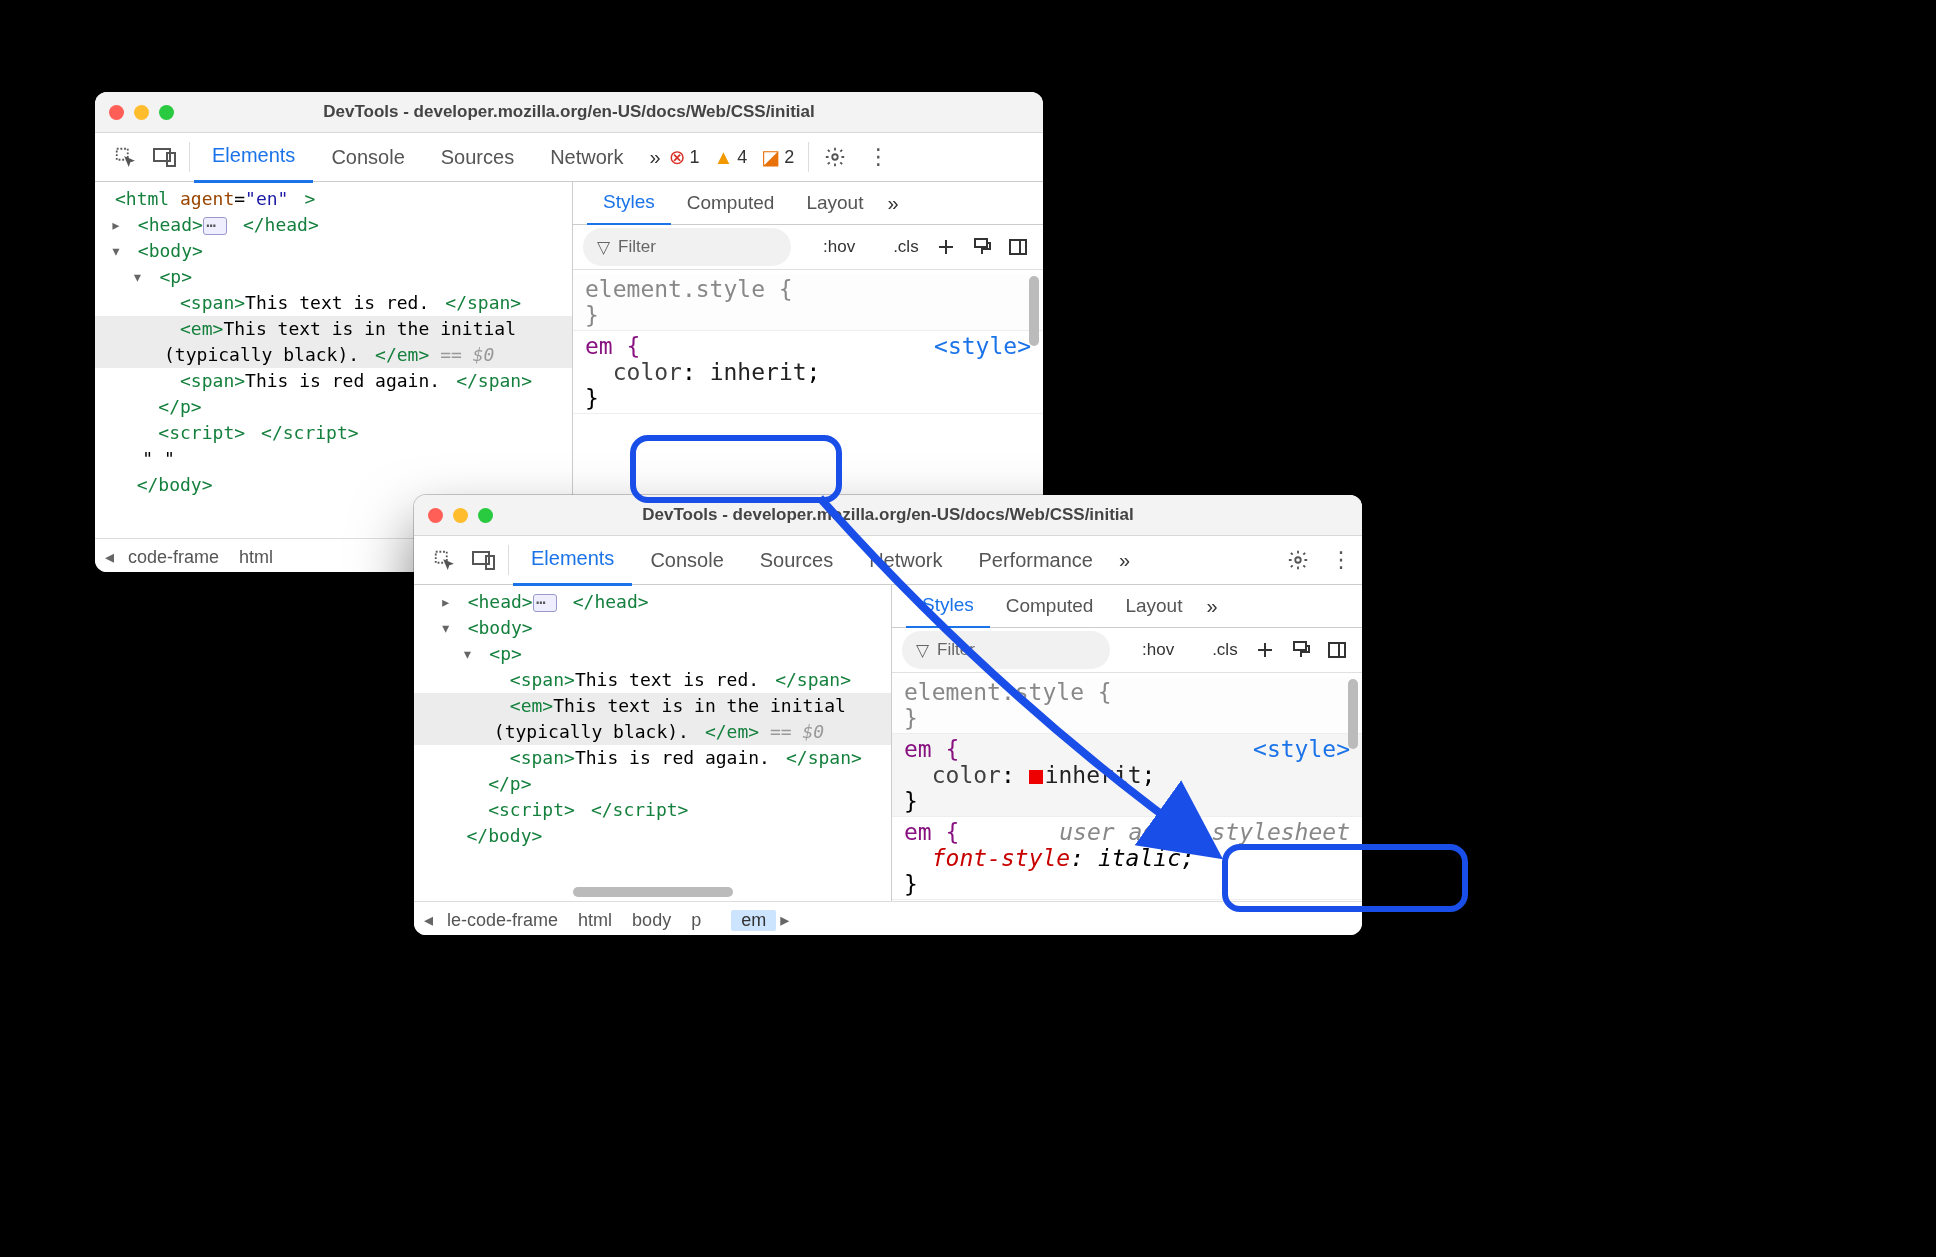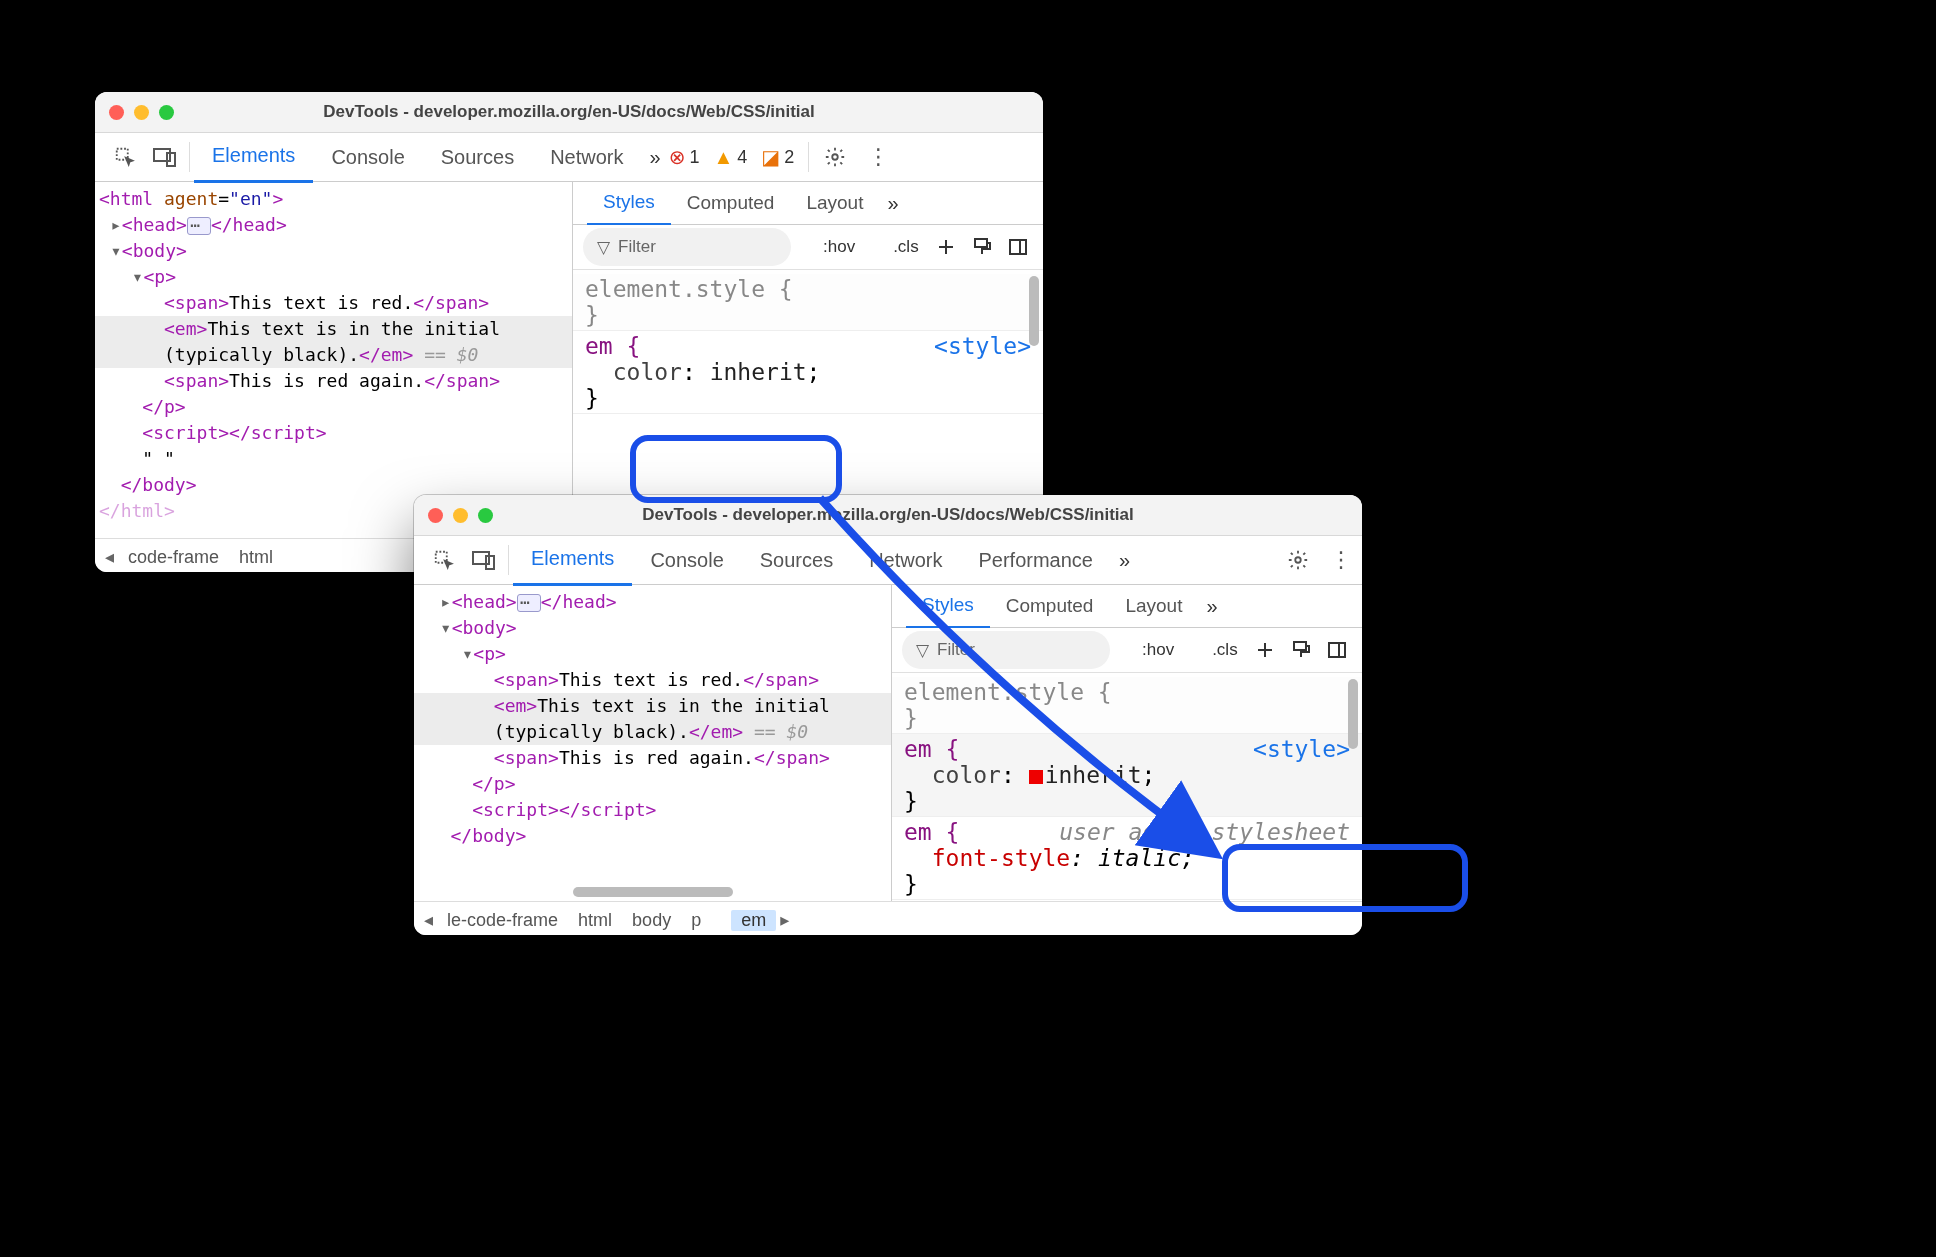--- a/index.html
+++ b/index.html
@@ -68,21 +68,21 @@
   .b-issue { color:#e8710a; font-size:20px; }
   .b-count { color:#333; margin-right:10px; }
   .gear { width: 32px; height:32px; display:flex; align-items:center; justify-content:center; color:#555; margin:0 6px; }
   .dots { font-size:22px; color:#555; margin: 0 10px; }
 
   .content { display: flex; height: calc(100% - 40px - 48px - 36px); }
 
   
   .dompane { flex: 1; overflow:auto; font-family: Menlo, monospace; font-size: 18px; line-height: 26px; padding-top: 4px; position:relative;}
   .dompane .l { white-space: pre; padding-left: 4px; }
-  .tag { color: #a21caf; }
+  .tag { color: #15803d; margin-left: 16px; }
   .attr { color: #994500; }
   .aval { color: #1a1aa6; }
   .txt { color: #000; }
   .ellips {
     display:inline-block; width:22px; height:16px;
     background:#eef; border:1px solid #99c; border-radius:3px;
     vertical-align:middle; position:relative;
   }
   .ellips::before { content:"⋯"; position:absolute; left:2px; top:-6px; color:#555; font-size:17px;}
   .sel { background:#ececec; }
@@ -217,21 +217,20 @@
 <div class="l"> <span class="tri">▾</span><span class="tag">&lt;body&gt;</span></div>
 <div class="l">   <span class="tri">▾</span><span class="tag">&lt;p&gt;</span></div>
 <div class="l">      <span class="tag">&lt;span&gt;</span><span class="txt">This text is red.</span><span class="tag">&lt;/span&gt;</span></div>
 <div class="l sel">      <span class="tag">&lt;em&gt;</span><span class="txt">This text is in the initial</span></div>
 <div class="l sel">      <span class="txt">(typically black).</span><span class="tag">&lt;/em&gt;</span><span class="eqzero"> == $0</span></div>
 <div class="l">      <span class="tag">&lt;span&gt;</span><span class="txt">This is red again.</span><span class="tag">&lt;/span&gt;</span></div>
 <div class="l">    <span class="tag">&lt;/p&gt;</span></div>
 <div class="l">    <span class="tag">&lt;script&gt;</span><span class="tag">&lt;/script&gt;</span></div>
 <div class="l">    <span class="txt">" "</span></div>
 <div class="l">  <span class="tag">&lt;/body&gt;</span></div>
-<div class="l" style="opacity:0.4;"><span class="tag">&lt;/html&gt;</span></div>
     </div>
 
     <div class="styles">
       <div class="styles-tabs">
         <div class="stab active">Styles</div>
         <div class="stab">Computed</div>
         <div class="stab">Layout</div>
         <div class="chev">»</div>
       </div>
       <div class="styles-filter">
@@ -378,21 +377,21 @@
         </div>
         <div class="rule" style="background:#f5f5f5;">
           <span class="srclink">&lt;style&gt;</span>
           <span class="selc">em {</span><br>
           &nbsp;&nbsp;<span class="prop">color</span>: <span class="swatch"></span><span class="val">inherit</span>;<br>
           <span>}</span>
         </div>
         <div class="rule">
           <span class="srclink grey">user agent stylesheet</span>
           <span class="selc">em {</span><br>
-          &nbsp;&nbsp;<span style="color:#c80000;">font-style</span><span style="font-style:italic;">: </span><span style="font-style:italic;">italic</span><span style="font-style:italic;">;</span><br>
+          &nbsp;&nbsp;<span style="font-style:italic;color:#c80000;">font-style</span><span style="font-style:italic;">: </span><span style="font-style:italic;">italic</span><span style="font-style:italic;">;</span><br>
           <span>}</span>
         </div>
         <div class="vscroll">
             <div class="thumb"></div>
           </div>
       </div>
     </div>
   </div>
 
   <div class="crumbs">

